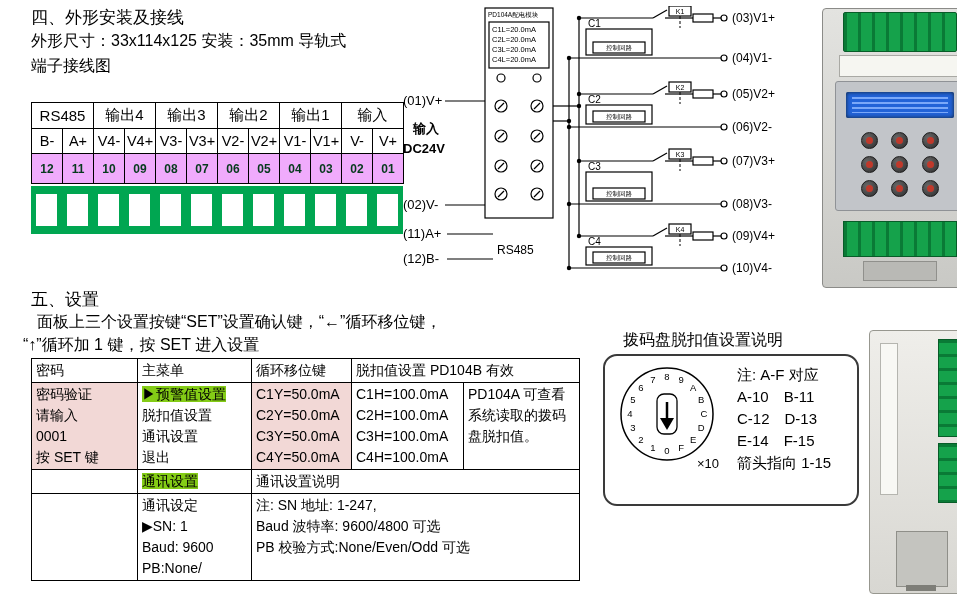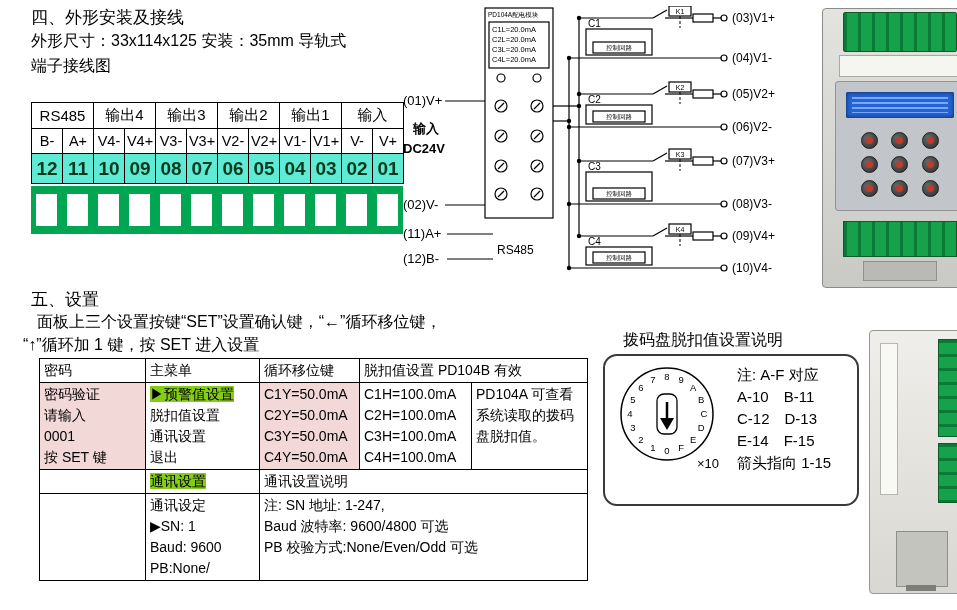--- a/index.html
+++ b/index.html
@@ -15,36 +15,36 @@
   .s5line1{left:14px;top:312px;font-size:16px;}
   .s5line2{left:0;top:335px;font-size:16px;}
   .footer{left:8px;top:584px;font-size:16px;}
   .dialtitle{left:600px;top:330px;font-size:16px;}
 
   
   .term{position:absolute;left:8px;top:102px;width:372px;border-collapse:collapse;table-layout:fixed;}
   .term td{border:1.5px solid #000;text-align:center;padding:0;}
   .term .grp td{height:25px;font-size:15px;}
   .term .pins td{height:24px;font-size:14.5px;}
-  .term .nums td{height:29px;font-size:19px;font-weight:bold;background:#5eead4;color:#073;color:#063a1d;}
+  .term .nums td{height:29px;font-size:12px;font-weight:bold;background:#f0abfc;color:#073;color:#063a1d;}
   .term-block{position:absolute;left:8px;top:186px;width:372px;height:48px;background:#00a651;
               display:flex;align-items:center;justify-content:space-around;}
   .term-block span{display:block;width:21px;height:32px;background:#fff;}
 
   
   .wiring{position:absolute;left:378px;top:6px;}
   .wiring line{stroke:#000;stroke-width:1.2;}
   .wiring .dashed{stroke-dasharray:3 2;stroke-width:1;}
   .wiring rect{fill:#fff;stroke:#000;stroke-width:1.2;}
   .wiring circle.tc{fill:#fff;stroke:#000;stroke-width:1.2;}
   .wiring circle.dot{fill:#000;stroke:none;}
   .wiring text{fill:#000;}
 
   
-  .settings{position:absolute;left:16px;top:358px;width:548px;border-collapse:collapse;table-layout:fixed;}
+  .settings{position:absolute;left:8px;top:358px;width:548px;border-collapse:collapse;table-layout:fixed;}
   .settings td{border:1px solid #000;font-size:14px;vertical-align:top;padding:1px 4px;line-height:21px;}
   .settings .pinkcell{background:#f2d8d6;}
   .settings span.pink{background:#84cc16;}
   .settings .wrap{white-space:normal;}
 
   
   .dialbox{position:absolute;left:580px;top:354px;width:252px;height:148px;border:2px solid #3a3a3a;border-radius:14px;}
   .dial-svg{position:absolute;left:2px;top:2px;}
   .dial-svg circle{fill:#fff;stroke:#000;stroke-width:1.5;}
   .dial-svg text{fill:#000;}

